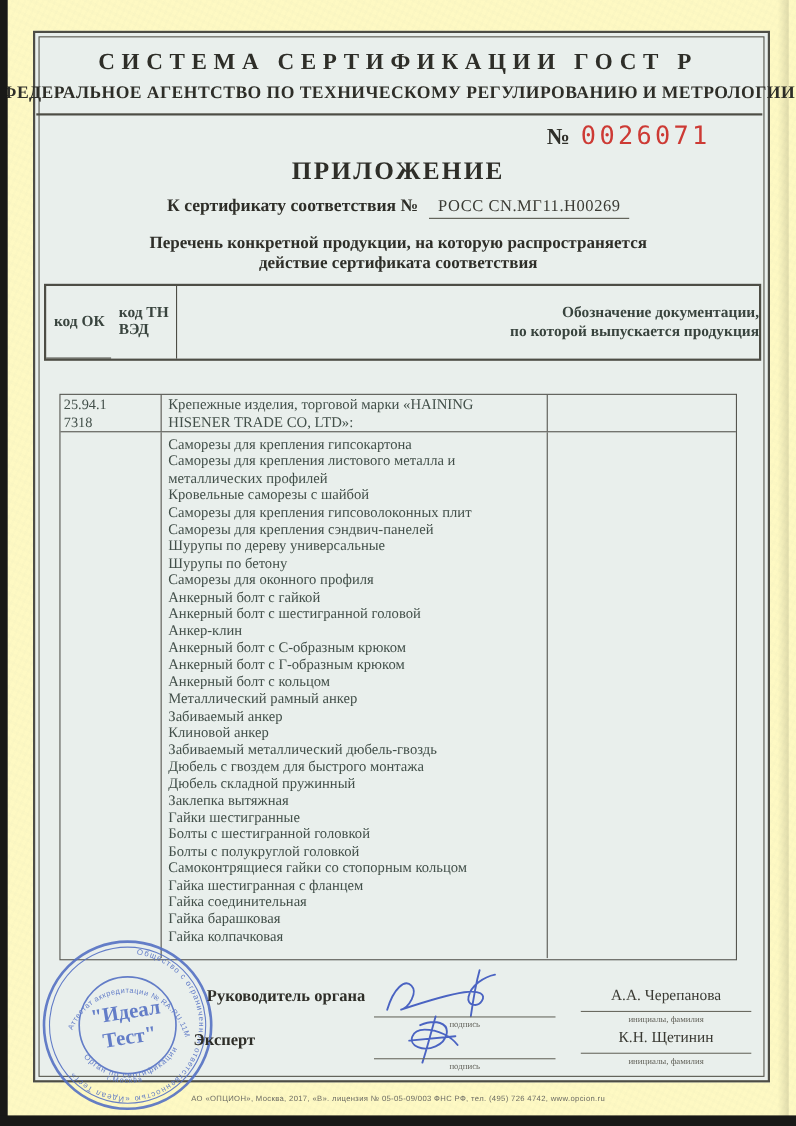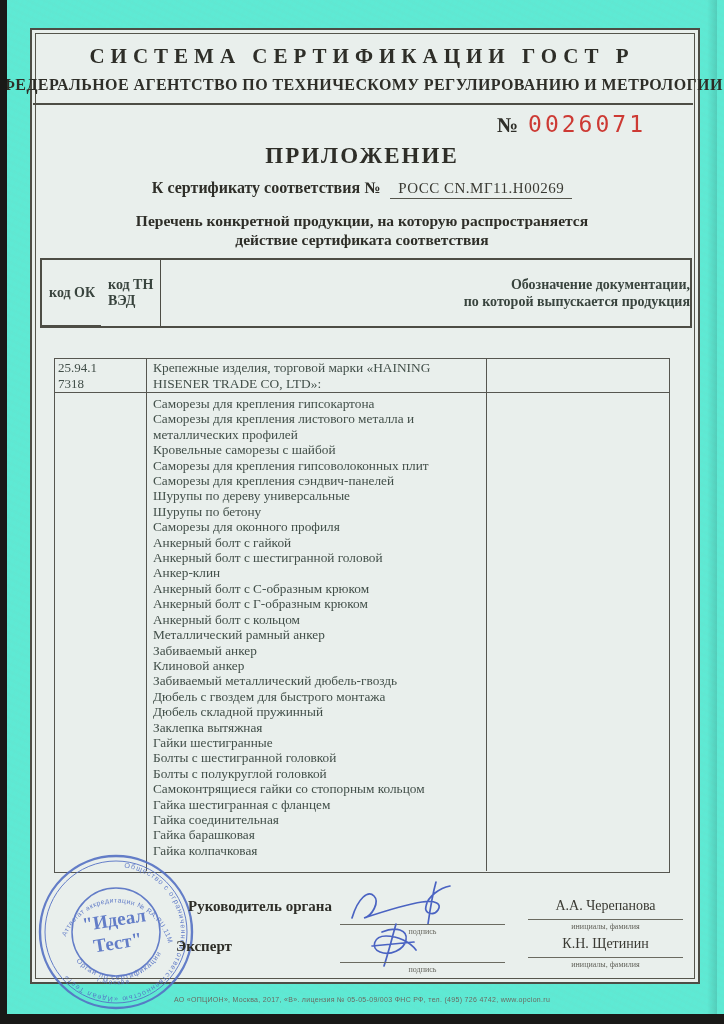--- a/index.html
+++ b/index.html
@@ -1,18 +1,18 @@
 <!DOCTYPE html>
 <html><head>
 <meta charset="utf-8">
 <style>
   html,body{margin:0;padding:0;}
   .page{
     position:relative;width:724px;height:1024px;overflow:hidden;
-    background:#5eead4;
+    background:#fef9c3;
     font-family:"Liberation Serif", serif;
     color:#33332c;
   }
   
   .scan-edge-left{position:absolute;left:0;top:0;width:7px;height:1024px;background:#191917;}
   .scan-edge-bottom{position:absolute;left:0;top:1014px;width:724px;height:10px;background:#191917;}
   .scan-shade-right{position:absolute;right:7px;top:0;width:10px;height:1024px;background:linear-gradient(to right,rgba(0,0,0,0),rgba(0,0,0,.12));}
   
   .texture{position:absolute;inset:0;pointer-events:none;opacity:.5;
     background:
@@ -39,21 +39,21 @@
   .htable .c1{width:118px;border-right:1.5px solid #4d4d45;display:flex;flex-direction:row;}
   .htable .c1 .cell{flex:1;display:flex;align-items:center;padding-left:7px;font-size:14px;font-weight:bold;}
   .htable .c1 .cell:first-child{border-bottom:1.5px solid #4d4d45;}
   .htable .c2{width:268px;border-right:1.5px solid #4d4d45;display:flex;flex-direction:column;justify-content:center;text-align:center;font-size:13.5px;font-weight:bold;line-height:17px;}
   .htable .c3{flex:1;display:flex;flex-direction:column;justify-content:center;text-align:center;font-size:14px;font-weight:bold;line-height:17px;align-items:flex-end;}
   
   .dtable{left:54px;top:334px;width:614px;height:513px;border:1.5px solid #565650;color:#424f49;margin-top:24px;}
   .dtable .row1{display:flex;height:33px;border-bottom:1.5px solid #565650;}
   .dtable .row2{display:flex;height:478px;justify-content:flex-end;}
   .dtable .k1{width:85px;border-right:1.2px solid #565650;font-size:13px;line-height:15.5px;padding:1px 3px;}
-  .dtable .k2{width:325px;border-right:1.2px solid #565650;font-size:13.4px;line-height:16px;padding:1px 8px 0 6px;}
+  .dtable .k2{width:325px;border-right:1.2px solid #565650;font-size:13.4px;line-height:16px;padding:1px 19px 0 6px;}
   .dtable .k3{flex:1;}
   .dtable .row2 .k2{line-height:15.4px;font-size:13.3px;padding-top:3px;}
   .product-item{white-space:normal;}
   
   .sig-label{font-size:15px;font-weight:bold;color:#2e2e28;}
   .line{border-top:1px solid #6a6a60;}
   .caption{font-size:8px;color:#62625a;text-align:center;}
   .sig-name{font-size:14px;color:#3a3a33;text-align:center;}
   .sig-svg{position:absolute;pointer-events:none;}
   

